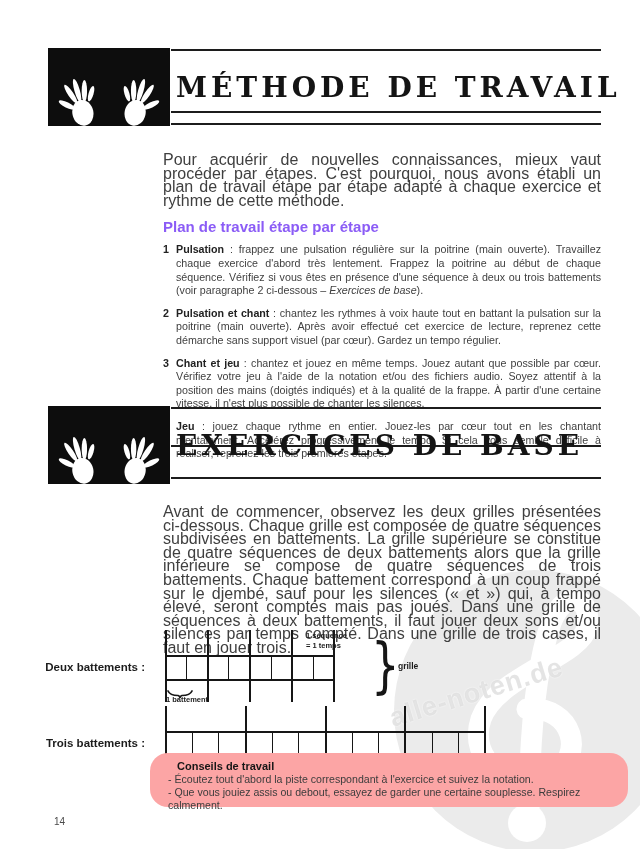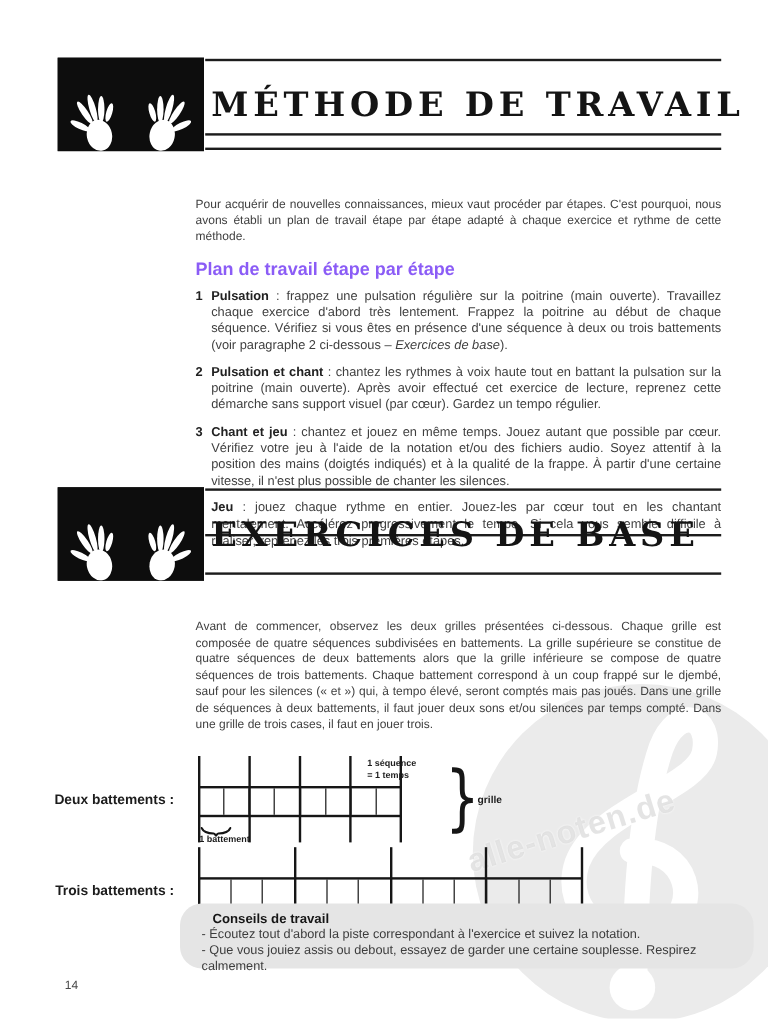--- a/index.html
+++ b/index.html
@@ -22,21 +22,21 @@
   .rule{position:absolute;left:171px;width:430px;height:2px;background:#1c1c1c;z-index:1;}
   .sec-title{
     position:absolute;left:176px;z-index:2;
     font-family:"DejaVu Serif",serif;font-weight:bold;
     font-size:28px;letter-spacing:4px;color:#141414;white-space:nowrap;
   }
   
   .col{position:absolute;left:163px;width:438px;z-index:1;}
   .col1{top:148px;}
   .col2{top:500px;}
-  .para{font-size:10px;line-height:13.6px;text-align:justify;margin:16px 0 9px 0;}
+  .para{font-size:16px;line-height:13.6px;text-align:justify;margin:5px 0 9px 0;}
   .plan-heading{font-size:15px;font-weight:bold;color:#8b5cf6;margin:11px 0 8px 0;}
   .step{display:flex;margin:0 0 9px 0;font-size:10.7px;line-height:13.6px;}
   .step .num{width:13px;font-weight:bold;color:#222;flex:none;}
   .step .body{flex:1;text-align:justify;}
   .step .lbl{font-weight:bold;color:#222;}
   .step .em{font-style:italic;}
   
   .glabel{
     position:absolute;left:25px;width:120px;text-align:right;z-index:1;
     font-size:11.5px;font-weight:bold;color:#1c1c1c;white-space:nowrap;
@@ -60,21 +60,21 @@
     position:absolute;left:205px;top:2px;
     font-size:60px;line-height:66px;font-family:"DejaVu Sans",sans-serif;
     color:#161616;transform:scaleX(0.75);transform-origin:left center;
   }
   .grille-annot{position:absolute;left:232px;top:31px;font-size:8.5px;font-weight:bold;color:#1c1c1c;text-align:center;}
   .underbrace{position:absolute;left:1px;top:55px;}
   .batt-annot{position:absolute;left:0px;top:65px;font-size:7.5px;font-weight:bold;color:#1c1c1c;white-space:nowrap;}
   
   .conseils{
     position:absolute;left:150px;top:753px;width:478px;height:54px;z-index:1;
-    background:#e5e5e5;border-radius:18px;padding:7px 14px 0 18px;box-sizing:border-box;
+    background:#fca5a5;border-radius:18px;padding:7px 14px 0 18px;box-sizing:border-box;
   }
   .conseils h3{margin:0 0 1px 9px;font-size:11px;color:#161616;}
   .conseils .tip{margin:0;font-size:10.6px;line-height:13px;color:#3c3c3c;}
   
   .page-num{position:absolute;left:54px;top:816px;font-size:10px;color:#4a4a4a;z-index:1;}
 </style>
 </head>
 <body>
 
 <div class="page">

